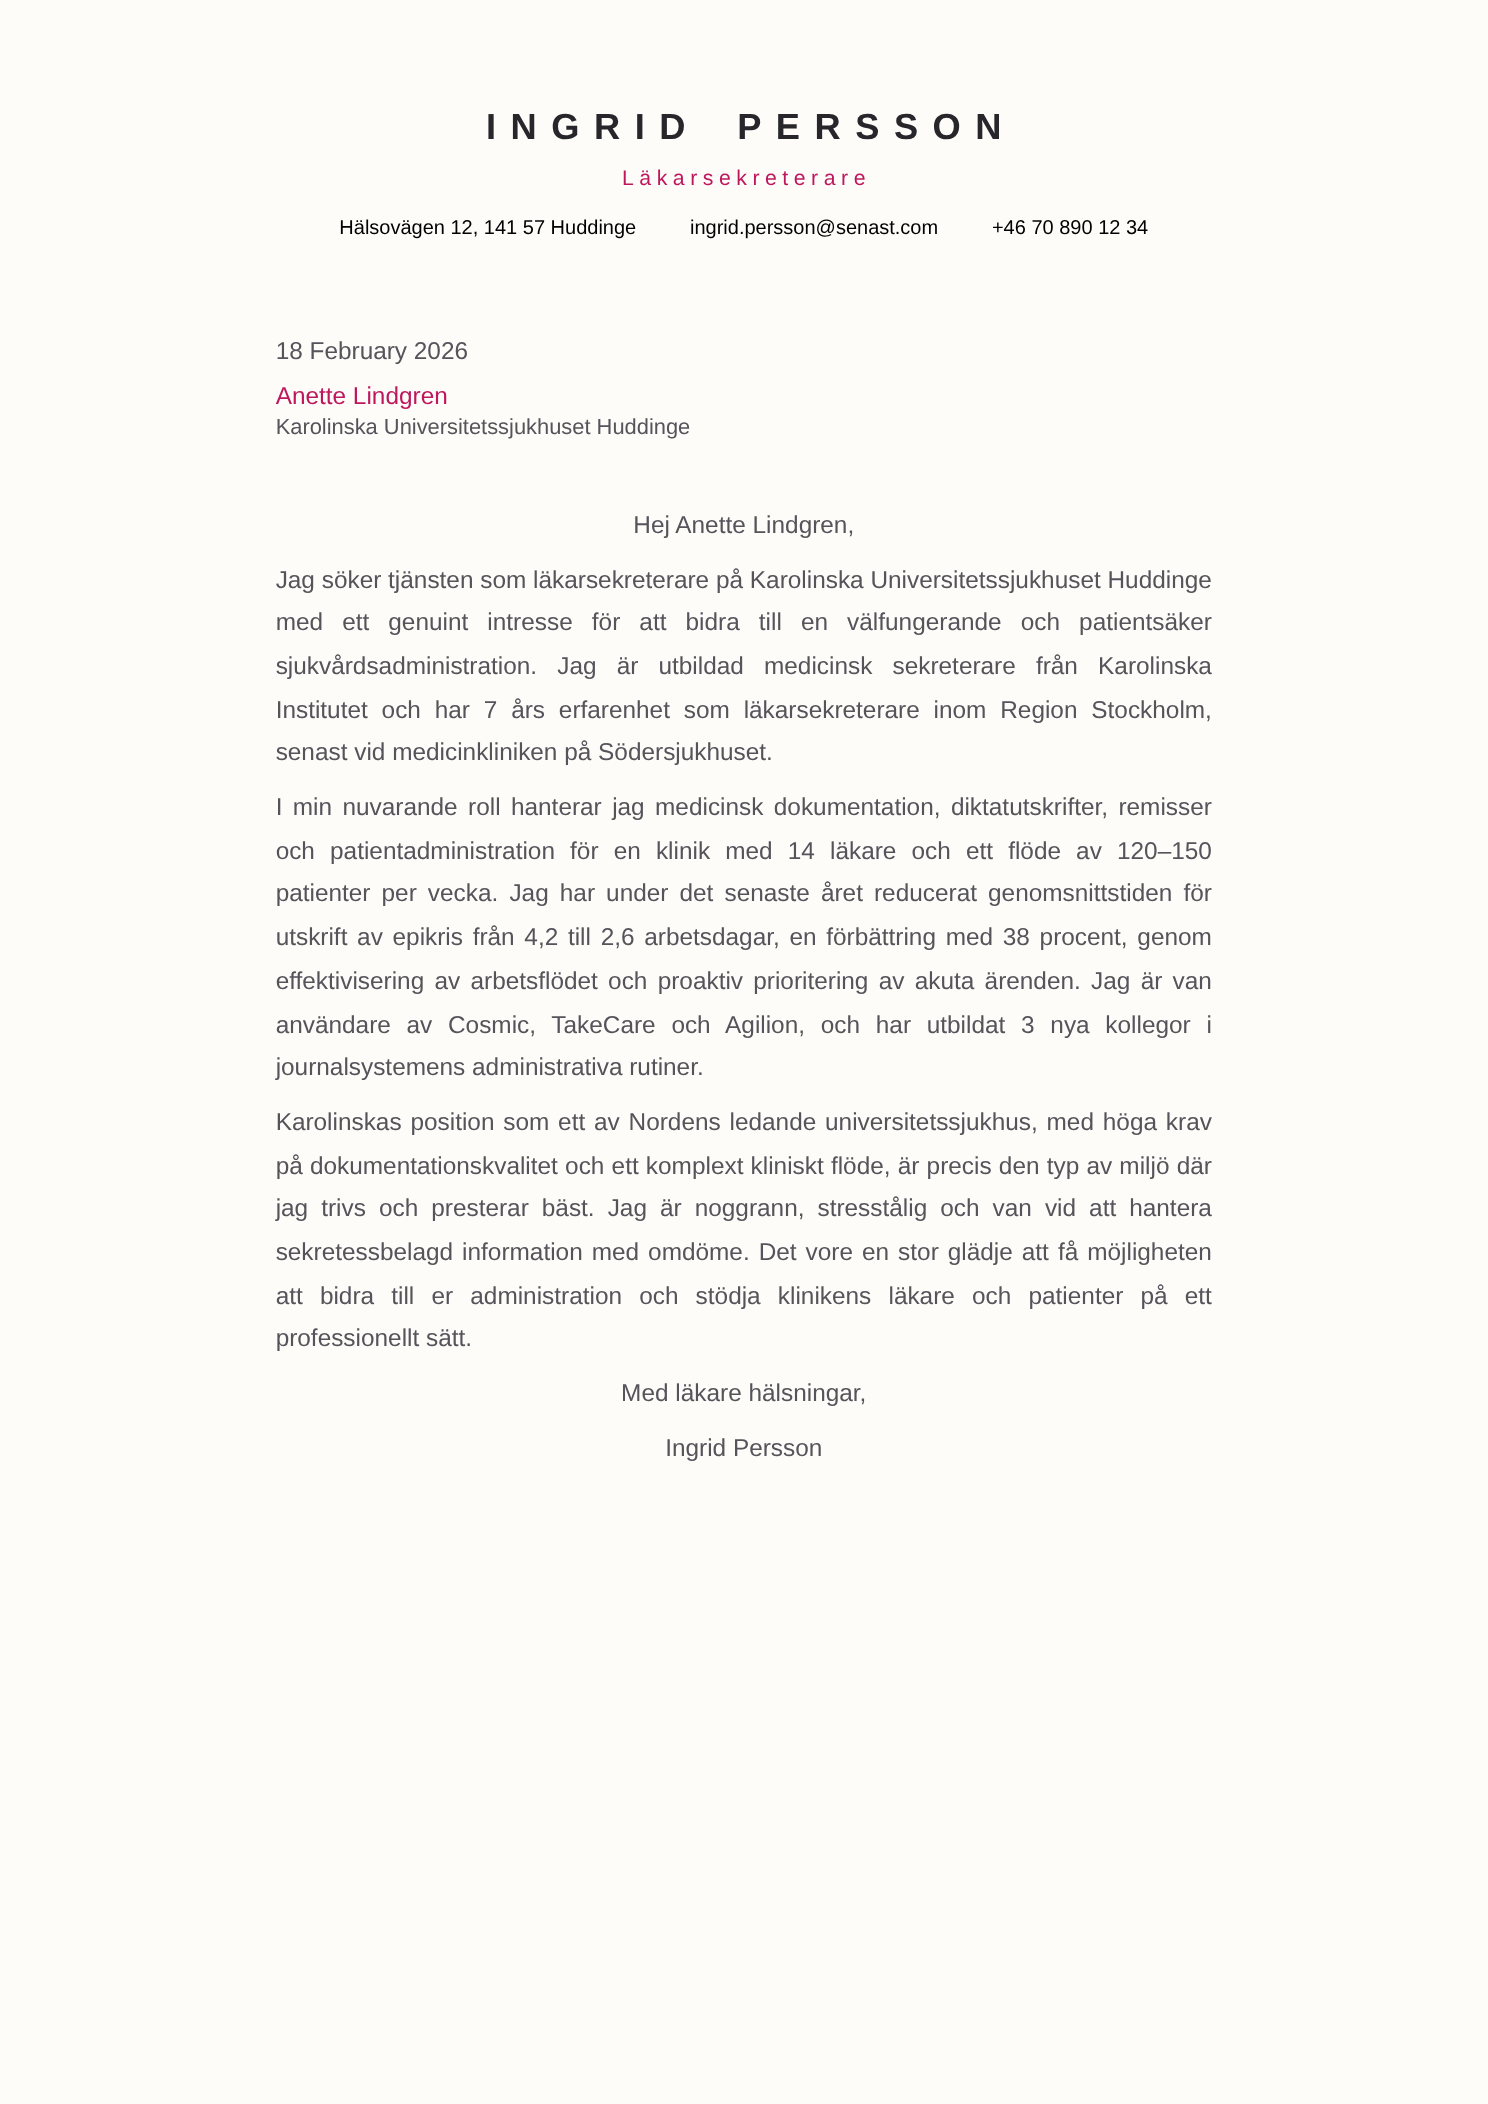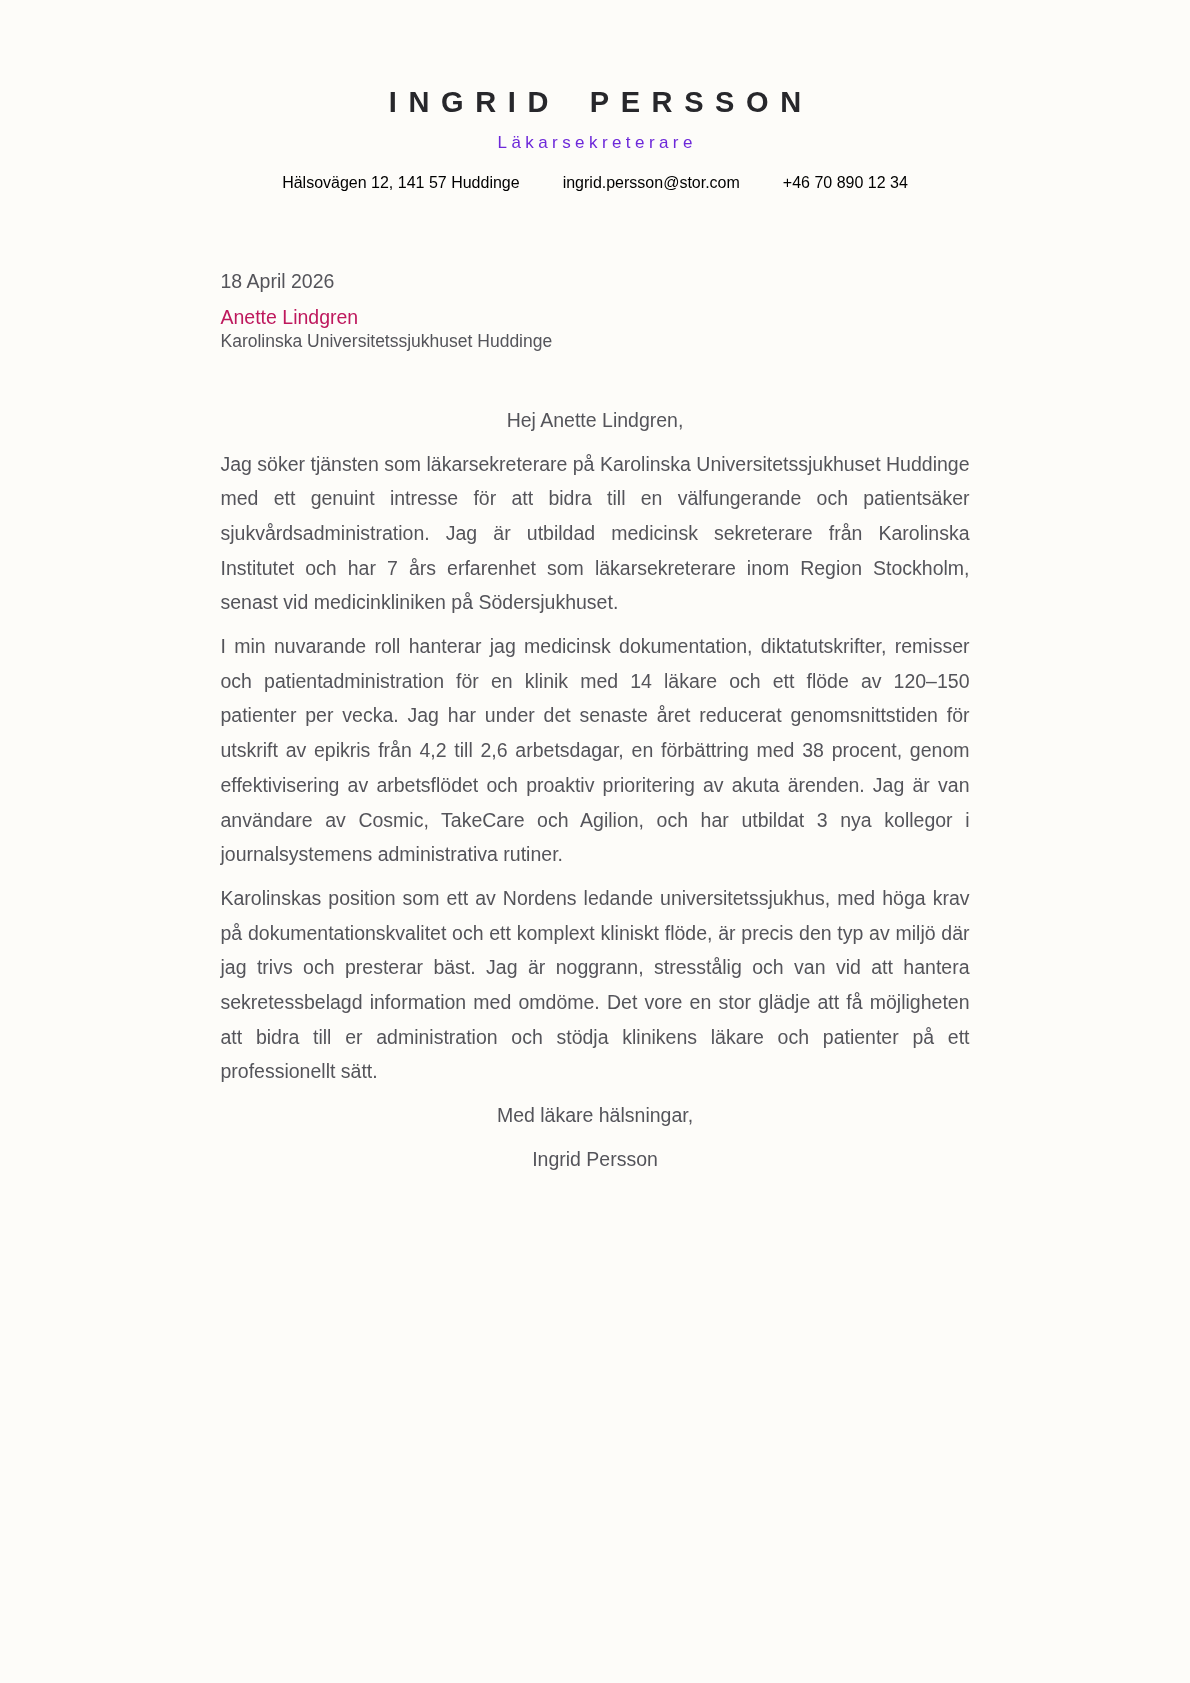--- a/index.html
+++ b/index.html
@@ -32,21 +32,21 @@
     word-spacing: 0.35em;
     color: #27272b;
     white-space: nowrap;
   }
   .sender-role {
     margin-top: 14px;
     font-size: 17px;
     font-weight: 400;
     letter-spacing: 0.26em;
     text-indent: 0.26em;
-    color: #6d28d9;
+    color: #be185d;
   }
   .contact-row {
     margin-top: 21px;
     display: flex;
     justify-content: center;
     gap: 43px;
     font-size: 16px;
     color: #000000;
   }
 
@@ -80,28 +80,28 @@
 </head>
 <body>
 
 <div class="page">
 
   <header class="header">
     <h1 class="sender-name">INGRID PERSSON</h1>
     <div class="sender-role">Läkarsekreterare</div>
     <div class="contact-row">
       <span>Hälsovägen 12, 141 57 Huddinge</span>
-      <span>ingrid.persson@stor.com</span>
+      <span>ingrid.persson@senast.com</span>
       <span>+46 70 890 12 34</span>
     </div>
   </header>
 
   <main class="letter">
 
-    <div class="date-line">18 April 2026</div>
+    <div class="date-line">18 February 2026</div>
 
     <div class="recipient">
       <div class="recipient-name">Anette Lindgren</div>
       <div class="recipient-org">Karolinska Universitetssjukhuset Huddinge</div>
     </div>
 
     <p class="greeting">Hej Anette Lindgren,</p>
 
     <p class="para">Jag söker tjänsten som läkarsekreterare på Karolinska Universitetssjukhuset Huddinge med ett genuint intresse för att bidra till en välfungerande och patientsäker sjukvårdsadministration. Jag är utbildad medicinsk sekreterare från Karolinska Institutet och har 7 års erfarenhet som läkarsekreterare inom Region Stockholm, senast vid medicinkliniken på Södersjukhuset.</p>
 

